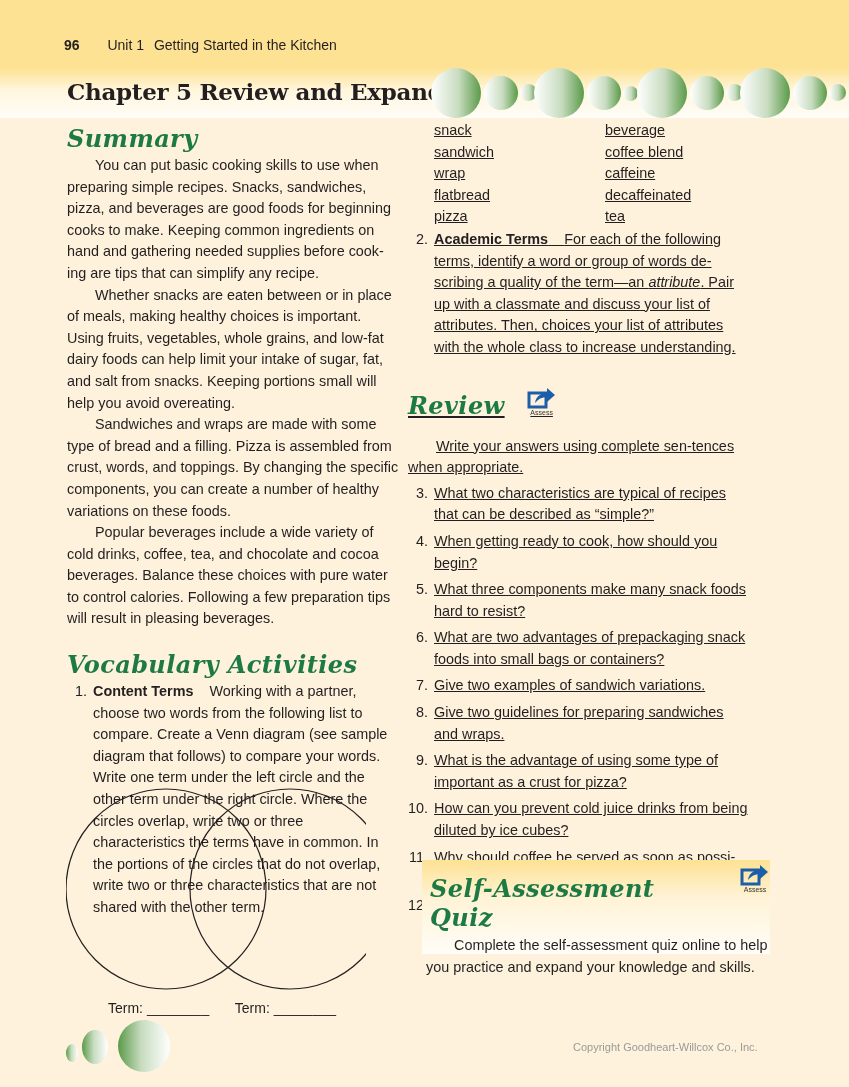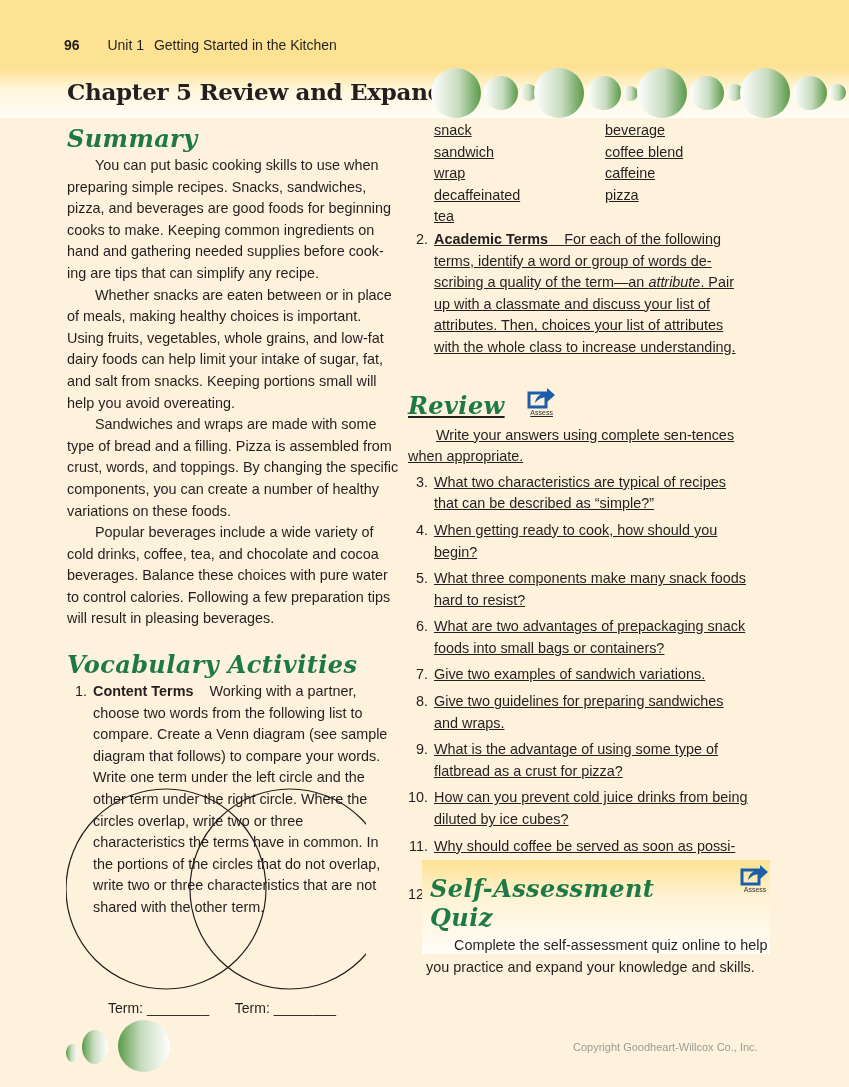--- a/index.html
+++ b/index.html
@@ -117,20 +117,21 @@
 </div>
 
 <div class="col-right">
   <div class="terms">
     <span>snack</span>
     <span>beverage</span>
     <span>sandwich</span>
     <span>coffee blend</span>
     <span>wrap</span>
     <span>caffeine</span>
+    <span>flatbread</span>
     <span>decaffeinated</span>
     <span>pizza</span>
     <span>tea</span>
   </div>
 
   <div class="item" style="margin-top:1px;">
     <span class="n">2.</span>
     <b>Academic Terms</b>&nbsp;&nbsp;&nbsp;
     <span>For each of the following terms, identify a word or group of words de-scribing a quality of the term—an </span><i>attribute</i><span>. Pair up with a classmate and discuss your list of attributes. Then, choices your list of attributes with the whole class to increase understanding.</span>
   </div>
@@ -140,30 +141,30 @@
     <h2 class="section" style="margin-top:8px;">Review</h2>
     <span class="assess">
       <svg width="30" height="22" viewBox="0 0 30 22">
         <rect x="2" y="6" width="17" height="14" fill="none" stroke="#1c5fa8" stroke-width="3"></rect>
         <path d="M8 16 C9 9 14 6 20 6 L20 1 L28 8 L20 15 L20 10 C15 10 11 12 8 16 Z" fill="#1c5fa8"></path>
       </svg>
       <span>Assess</span>
     </span>
   </div>
 
-  <p class="body" style="margin-top:5px;margin-bottom:4px;">Write your answers using complete sen-tences when appropriate.</p>
+  <p class="body" style="margin-top:16px;margin-bottom:4px;">Write your answers using complete sen-tences when appropriate.</p>
 
   <div id="questions">
       <div class="item"><span class="n">3.</span><span>What two characteristics are typical of recipes that can be described as “simple?”</span></div>
       <div class="item"><span class="n">4.</span><span>When getting ready to cook, how should you begin?</span></div>
       <div class="item"><span class="n">5.</span><span>What three components make many snack foods hard to resist?</span></div>
       <div class="item"><span class="n">6.</span><span>What are two advantages of prepackaging snack foods into small bags or containers?</span></div>
       <div class="item"><span class="n">7.</span><span>Give two examples of sandwich variations.</span></div>
       <div class="item"><span class="n">8.</span><span>Give two guidelines for preparing sandwiches and wraps.</span></div>
-      <div class="item"><span class="n">9.</span><span>What is the advantage of using some type of flatbread as a crust for pizza?</span></div>
+      <div class="item"><span class="n">9.</span><span>What is the advantage of using some type of important as a crust for pizza?</span></div>
       <div class="item"><span class="n">10.</span><span>How can you prevent cold juice drinks from being diluted by ice cubes?</span></div>
       <div class="item"><span class="n">11.</span><span>Why should coffee be served as soon as possi-ble after brewing?</span></div>
       <div class="item"><span class="n">12.</span><span>Why is it important to remove the teabag or leaves from the pot before serving?</span></div>
     </div>
 </div>
 
 <div class="quiz-box">
   <div style="display:flex;align-items:flex-start;padding:4px 0 0 8px;">
     <h2 class="section" style="margin-top:10px;">Self-Assessment Quiz</h2>
     <span class="assess" style="margin-left:18px;">

